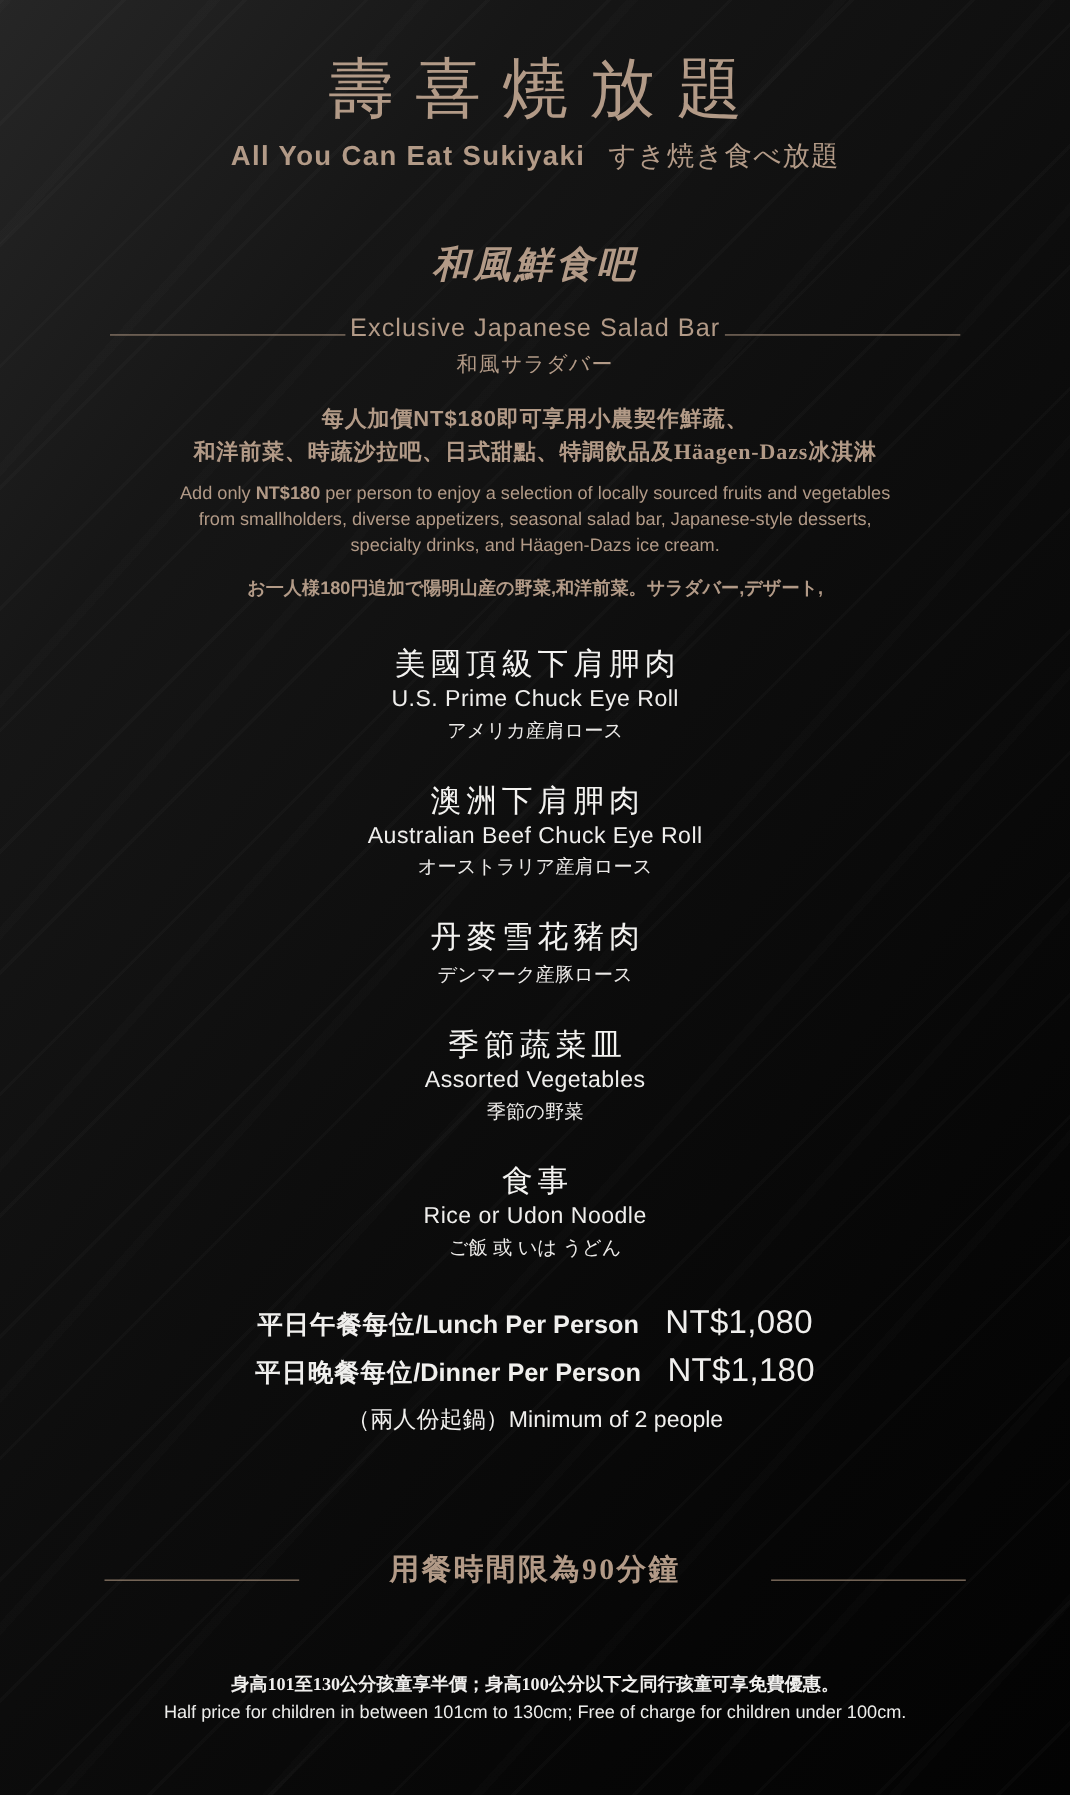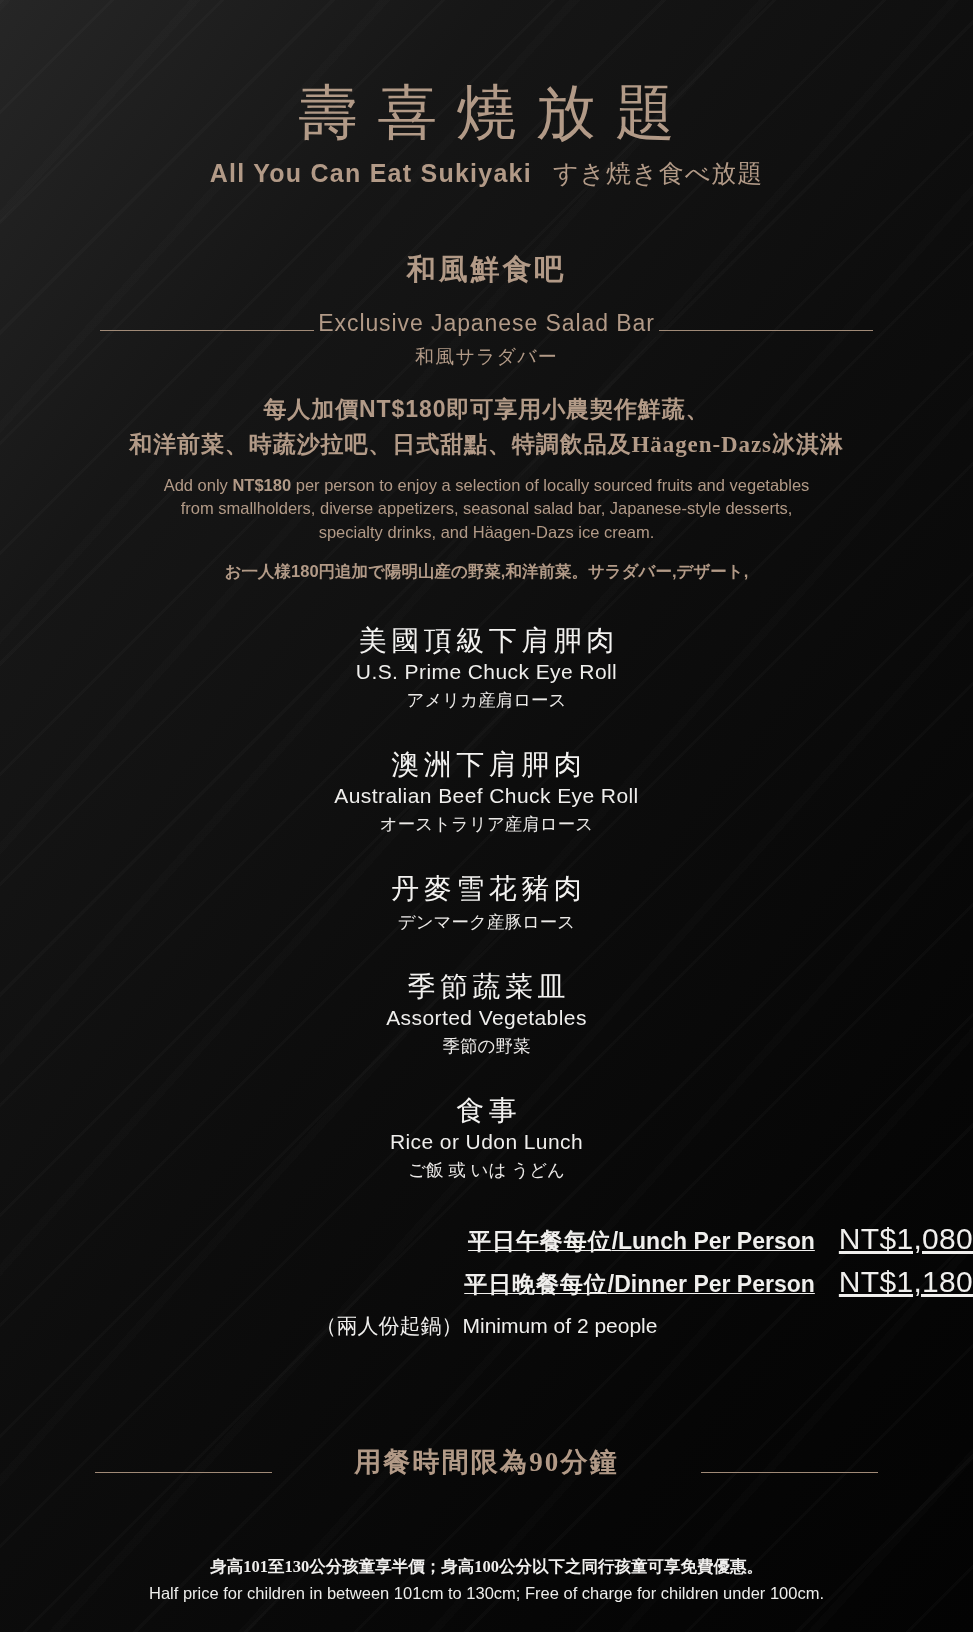--- a/index.html
+++ b/index.html
@@ -10,51 +10,52 @@
     overflow:hidden;
     text-align:center;
     background:
       repeating-linear-gradient(135deg, rgba(255,255,255,0.02) 0px, rgba(255,255,255,0.02) 3px, transparent 3px, transparent 78px),
       repeating-linear-gradient(132deg, rgba(255,255,255,0.013) 0px, rgba(255,255,255,0.013) 8px, transparent 8px, transparent 141px),
       linear-gradient(128deg, #262626 0%, #161616 22%, #0d0d0d 50%, #060606 80%, #030303 100%);
     font-family:"Liberation Sans", sans-serif;
     color:#f0efed;
   }
   
-  .header{padding-top:76px;}
+  .header{padding-top:44px;}
   .title-zh{
     font-family:"Liberation Serif", serif;
     font-weight:400;
     font-size:60px;
     line-height:1.25;
     letter-spacing:0.32em;
     margin-left:0.32em; 
     color:#b29a87;
   }
   .subtitle{margin-top:6px;font-size:25px;color:#b29a87;}
   .subtitle .en{font-weight:700;letter-spacing:0.05em;}
   .subtitle .jp{font-weight:400;letter-spacing:0.04em;margin-left:14px;}
   
   .salad{margin-top:60px;}
   .salad-zh{
     font-family:"Liberation Serif", serif;
     font-weight:700;
-    font-size:29px;
+    font-size:34px;
     letter-spacing:0.10em;
     color:#b29a87;
+    font-style:italic;
   }
   .rule-row{display:flex;align-items:flex-end;padding:0 100px;margin-top:20px;}
   .rule-row .rule{flex:1;height:1px;background:#a08a77;margin-bottom:6px;}
   .rule-row .rule-text{font-size:23px;letter-spacing:0.04em;color:#b29a87;padding:0 4px;white-space:nowrap;}
   .salad-jp{margin-top:7px;font-size:19px;letter-spacing:0.06em;color:#b29a87;}
   .desc-zh{
     margin-top:22px;
     font-family:"Liberation Serif", serif;
     font-weight:600;
-    font-size:23px;
+    font-size:20px;
     line-height:1.5;
     letter-spacing:0.04em;
     color:#b29a87;
   }
   .desc-zh b{font-family:"Liberation Sans", sans-serif;font-weight:700;}
   .desc-en{
     margin:12px auto 0;
     max-width:655px;
     font-size:16.5px;
     line-height:1.42;
@@ -77,21 +78,21 @@
     font-size:28px;
     letter-spacing:0.16em;
     margin-left:0.16em;
     line-height:1.25;
     color:#f3f2f0;
   }
   .item-en{font-size:21px;letter-spacing:0.02em;margin-top:2px;color:#efeeec;}
   .item-jp{font-size:17.5px;margin-top:4px;color:#eceae8;}
   
   .pricing{margin-top:26px;}
-  .price-row{display:flex;justify-content:flex-end;align-items:baseline;gap:24px;line-height:1.45;text-decoration:underline;}
+  .price-row{display:flex;justify-content:center;align-items:baseline;gap:24px;line-height:1.45;}
   .price-label-zh{font-family:"Liberation Serif", serif;font-weight:700;font-size:23px;letter-spacing:0.04em;}
   .price-label-en{font-weight:700;font-size:23px;}
   .price-value{font-size:30px;font-weight:500;letter-spacing:0.01em;}
   .min-note{margin-top:8px;font-size:21px;text-align:center;}
   .min-note-jp{margin-top:4px;font-size:17.5px;font-weight:600;}
   
   .time-row{display:flex;align-items:flex-end;padding:0 95px;margin-top:56px;}
   .time-row .rule{flex:1;height:1px;background:#a08a77;margin-bottom:7px;max-width:240px;}
   .time-row .spacer{flex:0.35;}
   .time-text{
@@ -166,21 +167,21 @@
     </div>
 
     <div class="item">
       <div class="item-zh">季節蔬菜皿</div>
       <div class="item-en">Assorted Vegetables</div>
       <div class="item-jp">季節の野菜</div>
     </div>
 
     <div class="item">
       <div class="item-zh">食事</div>
-      <div class="item-en">Rice or Udon Lunch</div>
+      <div class="item-en">Rice or Udon Noodle</div>
       <div class="item-jp">ご飯 或 いは うどん</div>
     </div>
 
   </div>
 
   <div class="pricing">
     <div class="price-row">
       <span>
         <span class="price-label-zh">平日午餐每位</span><span class="price-label-en">/Lunch Per Person</span>
       </span>

